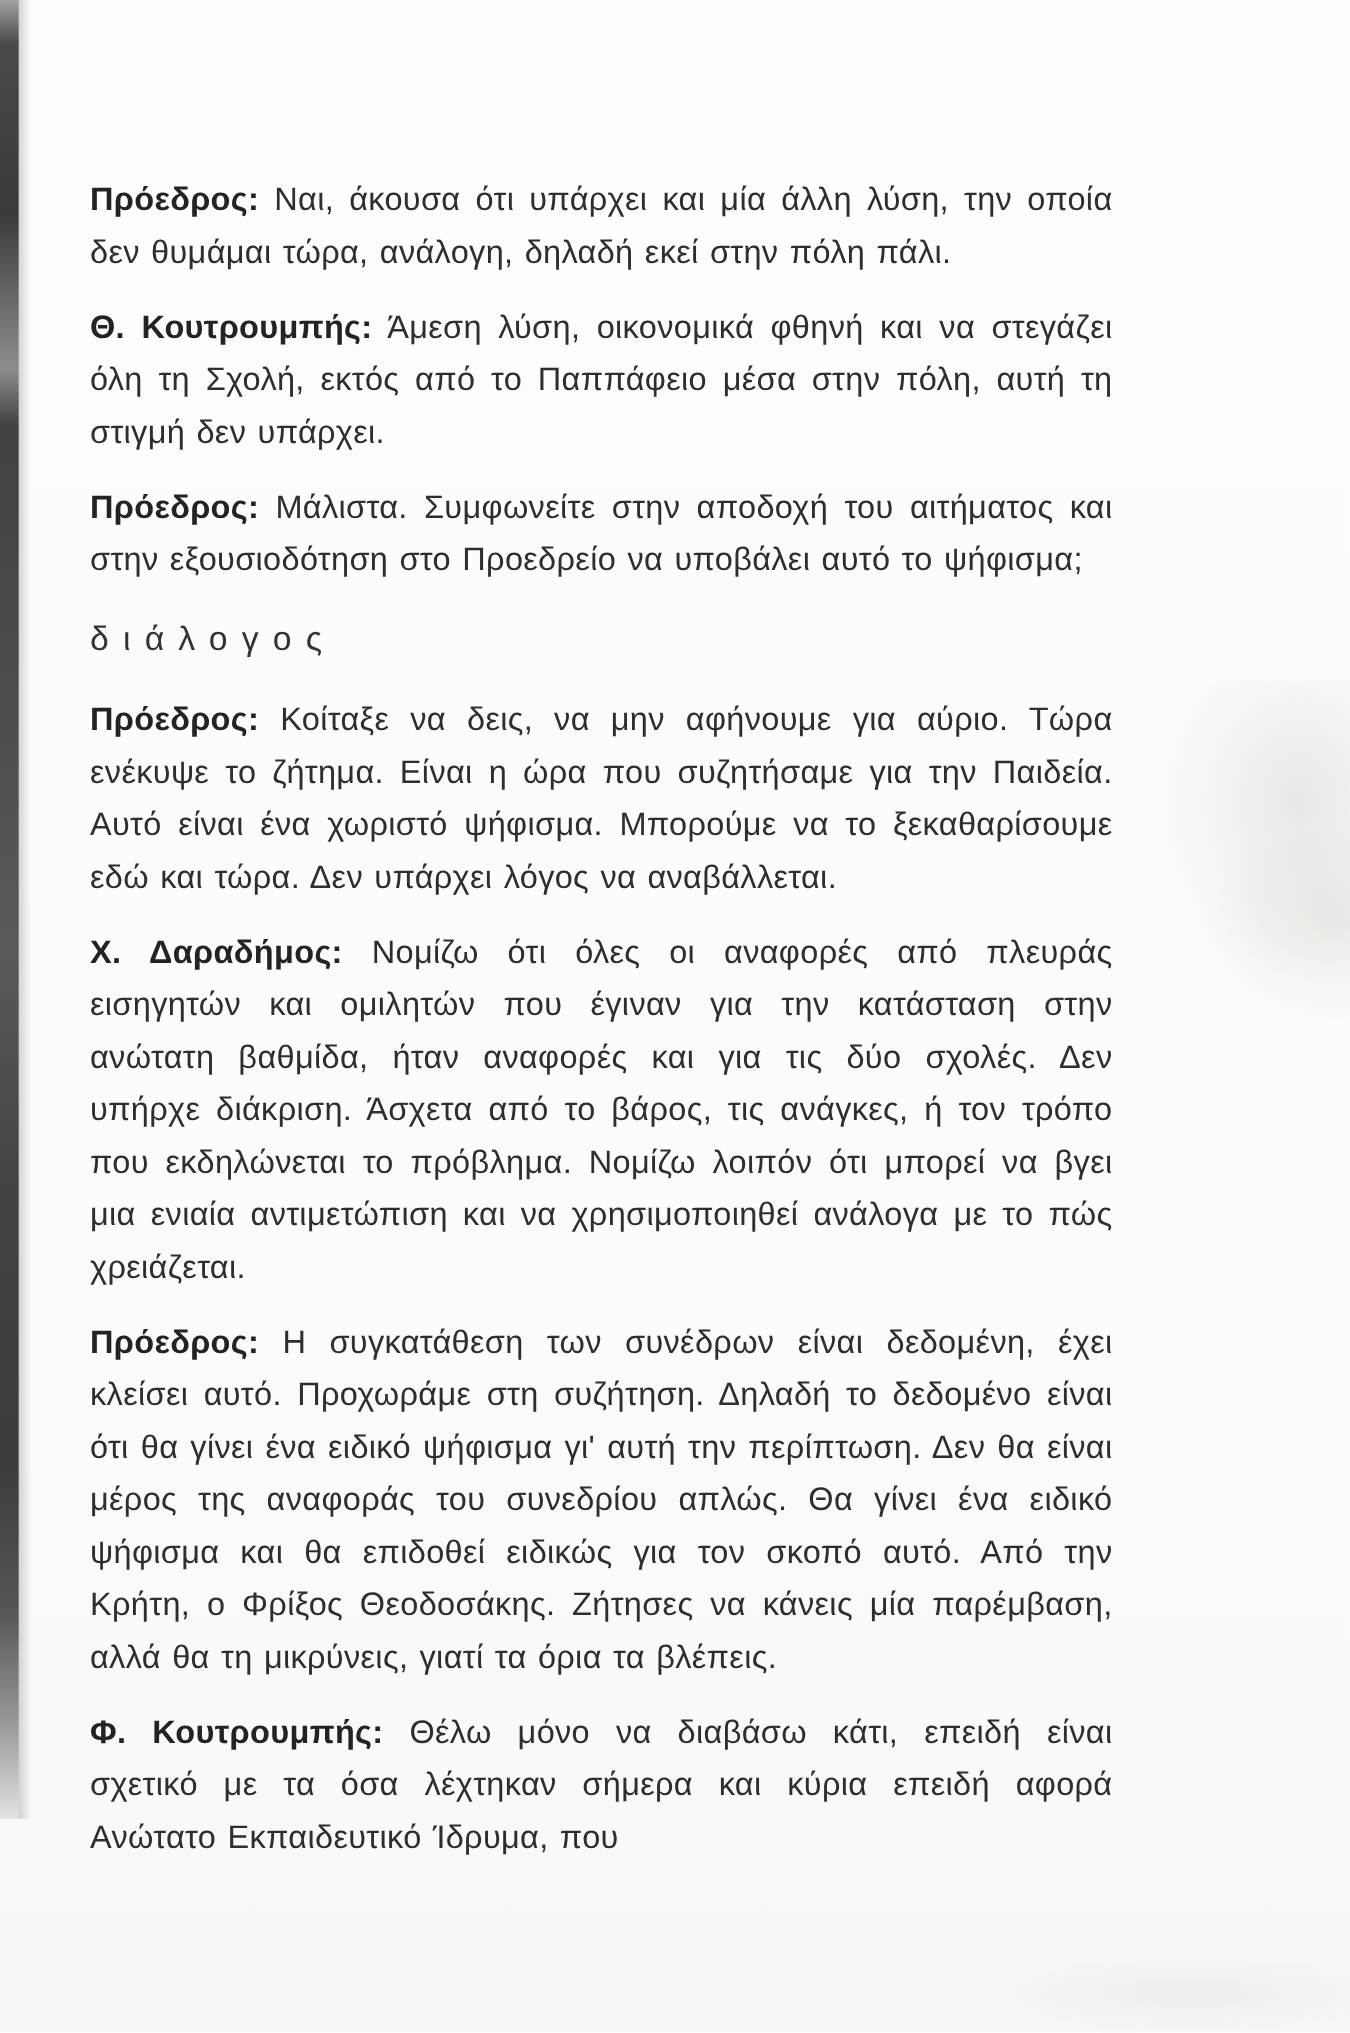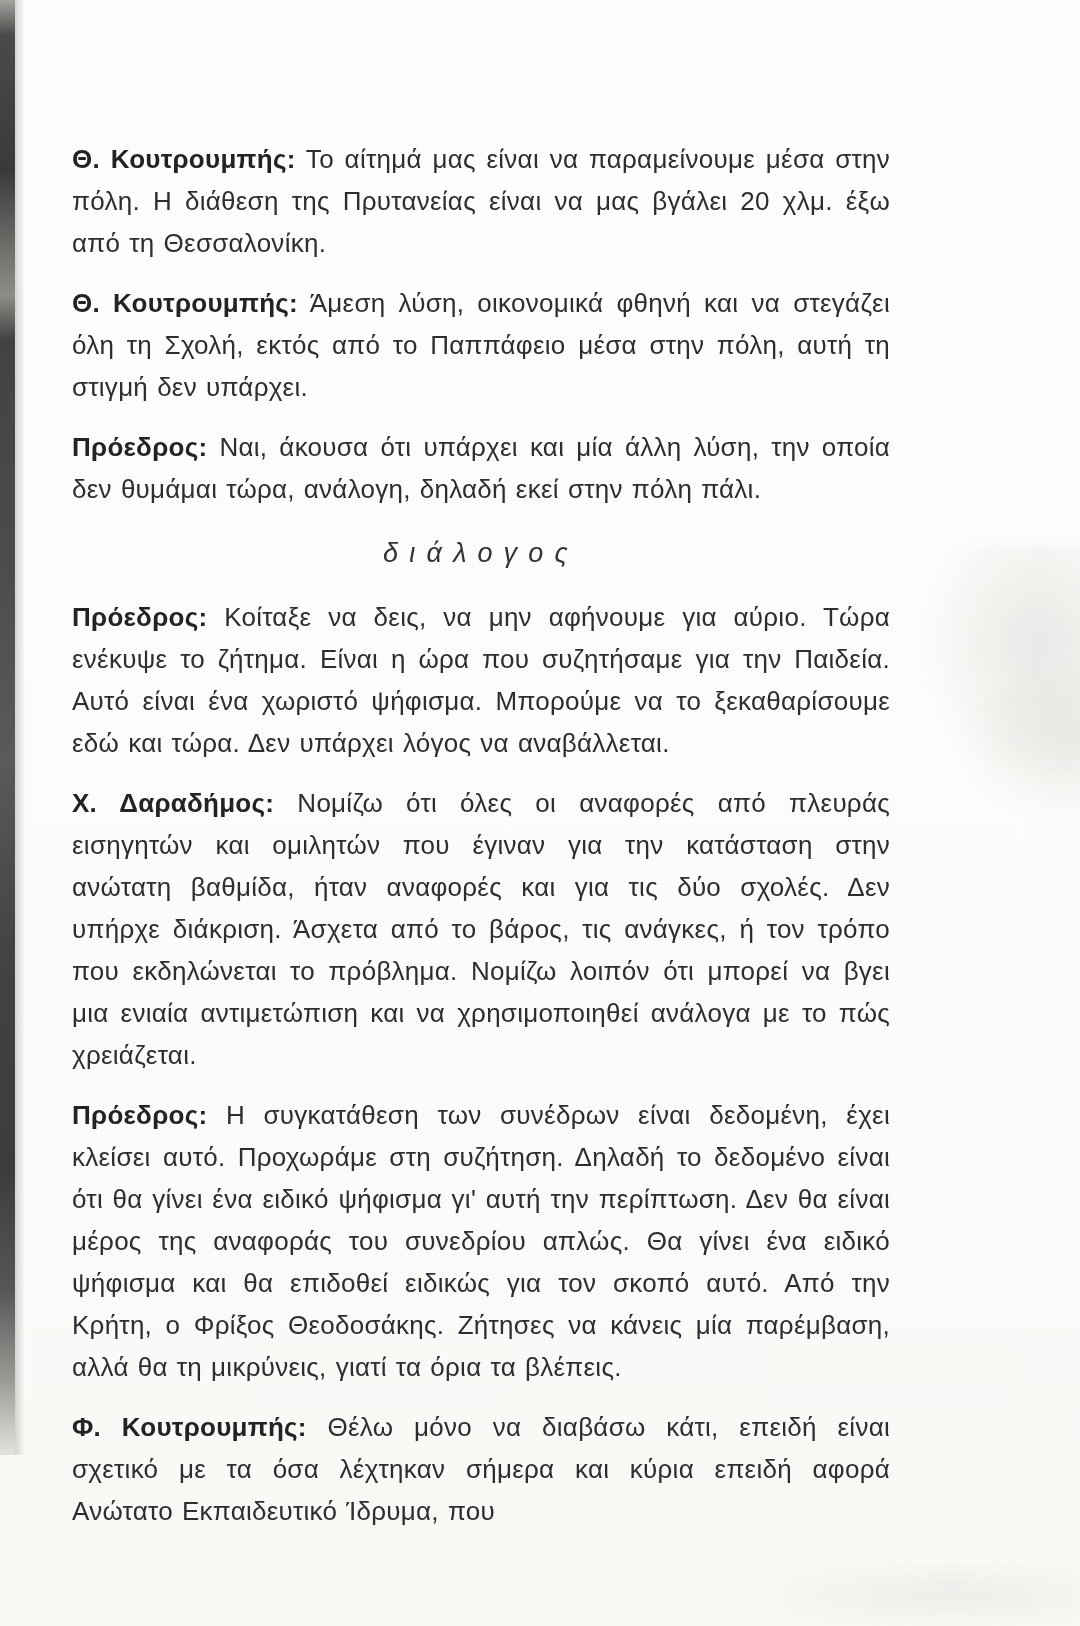--- a/index.html
+++ b/index.html
@@ -80,45 +80,43 @@
   }
   .speaker {
     font-weight: bold;
     color: #232321;
   }
   .heading {
     margin: 22px 0 22px 0;
     font-size: 27px;
     font-weight: 400;
     line-height: 42px;
-    text-align: center;
     letter-spacing: 0.42em;
     color: #333331;
-    font-style: italic;
   }
 </style>
 </head>
 <body>
 
 <div class="scan-page">
 
   <div class="gutter"></div>
   <div class="gutter-soft-edge"></div>
   <div class="ghost ghost-1"></div>
   <div class="ghost ghost-2"></div>
   <div class="ghost ghost-3"></div>
 
   <div class="content">
 
-    <p class="para"><span class="speaker">Θ. Κουτρουμπής:</span> <span>Το αίτημά μας είναι να παραμείνουμε μέσα στην πόλη. Η διάθεση της Πρυτανείας είναι να μας βγάλει 20 χλμ. έξω από τη Θεσσαλονίκη.</span></p>
+
+    <p class="para"><span class="speaker">Πρόεδρος:</span> <span>Ναι, άκουσα ότι υπάρχει και μία άλλη λύση, την οποία δεν θυμάμαι τώρα, ανάλογη, δηλαδή εκεί στην πόλη πάλι.</span></p>
 
     <p class="para"><span class="speaker">Θ. Κουτρουμπής:</span> <span>Άμεση λύση, οικονομικά φθηνή και να στεγάζει όλη τη Σχολή, εκτός από το Παππάφειο μέσα στην πόλη, αυτή τη στιγμή δεν υπάρχει.</span></p>
 
-    <p class="para"><span class="speaker">Πρόεδρος:</span> <span>Ναι, άκουσα ότι υπάρχει και μία άλλη λύση, την οποία δεν θυμάμαι τώρα, ανάλογη, δηλαδή εκεί στην πόλη πάλι.</span></p>
-
+    <p class="para"><span class="speaker">Πρόεδρος:</span> <span>Μάλιστα. Συμφωνείτε στην αποδοχή του αιτήματος και στην εξουσιοδότηση στο Προεδρείο να υποβάλει αυτό το ψήφισμα;</span></p>
 
     <h2 class="heading">διάλογος</h2>
 
     <p class="para"><span class="speaker">Πρόεδρος:</span> <span>Κοίταξε να δεις, να μην αφήνουμε για αύριο. Τώρα ενέκυψε το ζήτημα. Είναι η ώρα που συζητήσαμε για την Παιδεία. Αυτό είναι ένα χωριστό ψήφισμα. Μπορούμε να το ξεκαθαρίσουμε εδώ και τώρα. Δεν υπάρχει λόγος να αναβάλλεται.</span></p>
 
     <p class="para"><span class="speaker">Χ. Δαραδήμος:</span> <span>Νομίζω ότι όλες οι αναφορές από πλευράς εισηγητών και ομιλητών που έγιναν για την κατάσταση στην ανώτατη βαθμίδα, ήταν αναφορές και για τις δύο σχολές. Δεν υπήρχε διάκριση. Άσχετα από το βάρος, τις ανάγκες, ή τον τρόπο που εκδηλώνεται το πρόβλημα. Νομίζω λοιπόν ότι μπορεί να βγει μια ενιαία αντιμετώπιση και να χρησιμοποιηθεί ανάλογα με το πώς χρειάζεται.</span></p>
 
     <p class="para"><span class="speaker">Πρόεδρος:</span> <span>Η συγκατάθεση των συνέδρων είναι δεδομένη, έχει κλείσει αυτό. Προχωράμε στη συζήτηση. Δηλαδή το δεδομένο είναι ότι θα γίνει ένα ειδικό ψήφισμα γι' αυτή την περίπτωση. Δεν θα είναι μέρος της αναφοράς του συνεδρίου απλώς. Θα γίνει ένα ειδικό ψήφισμα και θα επιδοθεί ειδικώς για τον σκοπό αυτό. Από την Κρήτη, ο Φρίξος Θεοδοσάκης. Ζήτησες να κάνεις μία παρέμβαση, αλλά θα τη μικρύνεις, γιατί τα όρια τα βλέπεις.</span></p>
 
 

